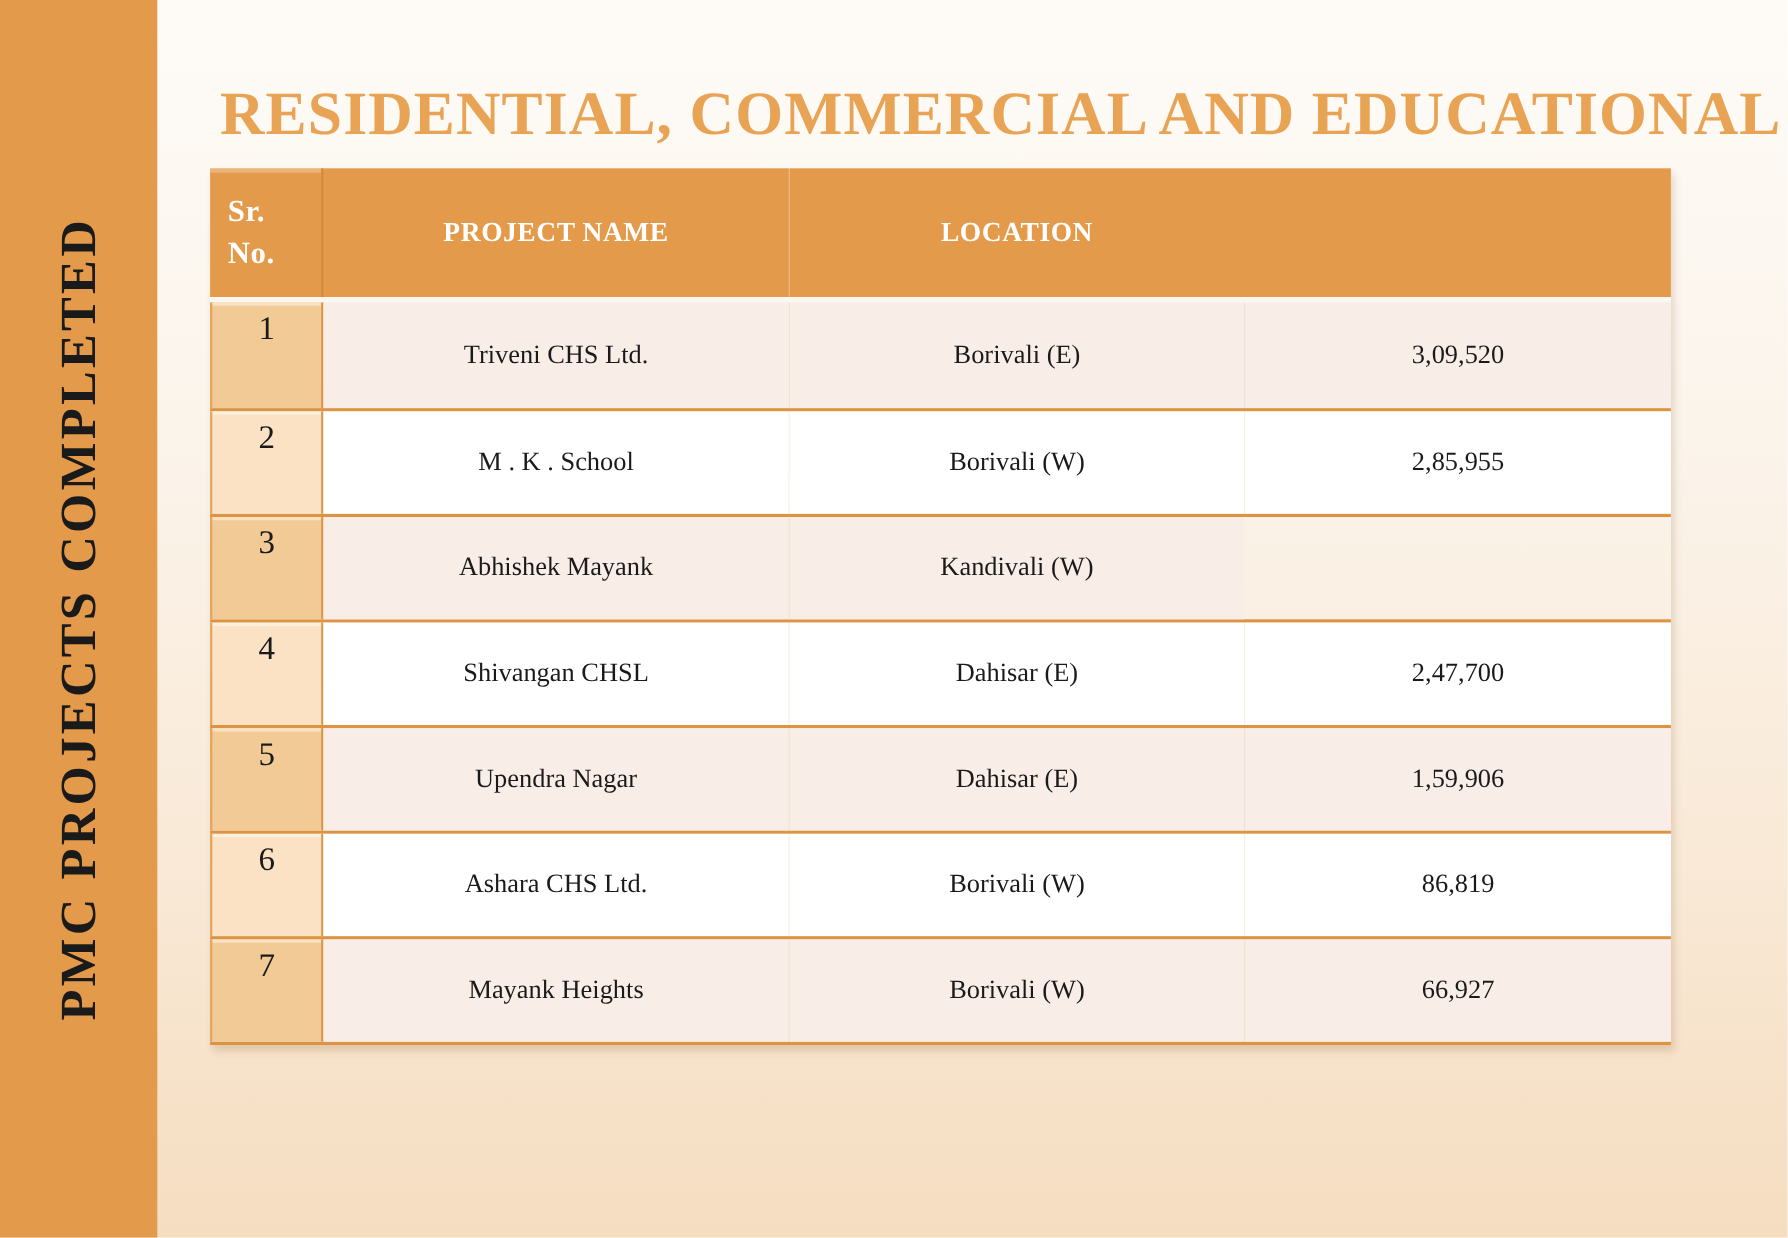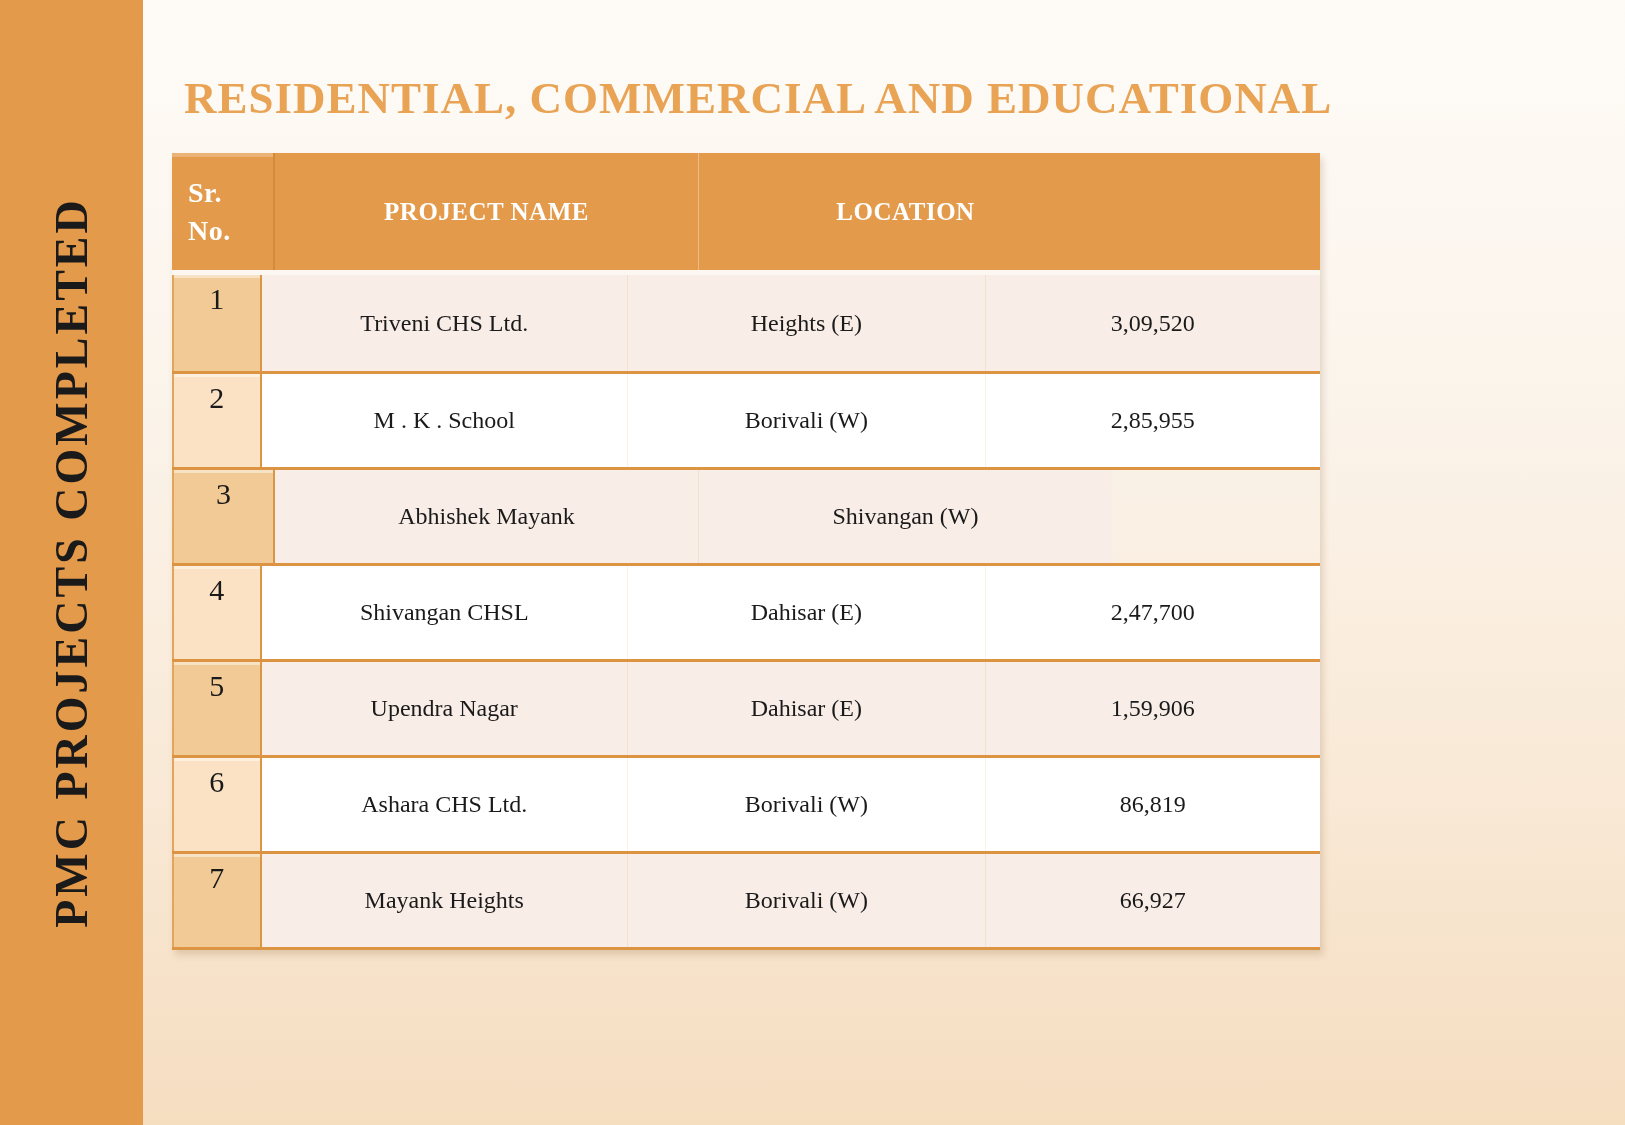--- a/index.html
+++ b/index.html
@@ -17,28 +17,28 @@
     display: flex; align-items: center; justify-content: center;
   }
   .sidebar-title {
     transform: rotate(-90deg); transform-origin: center;
     white-space: nowrap; font-size: 46px; font-weight: bold;
     color: var(--body-text, #141414); letter-spacing: 3px;
   }
 
   
   .main-title {
-    position: absolute; left: 184px; top: 72px;
-    font-size: 45px; font-weight: bold; letter-spacing: 1px;
+    position: absolute; left: 200px; top: 72px;
+    font-size: 56px; font-weight: bold; letter-spacing: 1px;
     color: var(--title-color, #E8A355);
   }
 
   
   .projects-table {
-    position: absolute; left: 172px; top: 153px; width: 1148px;
+    position: absolute; left: 191px; top: 153px; width: 1328px;
     box-shadow: 3px 5px 7px rgba(130, 85, 40, 0.20);
   }
   .thead {
     display: flex; height: 117px;
     background: var(--accent-orange, #E49A4B);
     color: var(--header-text, #FFFFFF); font-weight: bold;
   }
   .th { display: flex; align-items: center; justify-content: center; font-size: 25px; letter-spacing: 0.5px; }
   .th-sr {
     width: 103px; flex-direction: column; align-items: flex-start; justify-content: center;
@@ -92,33 +92,33 @@
       <span>No.</span>
     </div>
     <div class="th th-name">PROJECT NAME</div>
     <div class="th th-loc">LOCATION</div>
   </div>
 
   <div class="tbody">
     <div class="row odd">
       <div class="sr-cell">1</div>
       <div class="cell c-name">Triveni CHS Ltd.</div>
-      <div class="cell c-loc">Heights (E)</div>
+      <div class="cell c-loc">Borivali (E)</div>
       <div class="cell c-area">3,09,520</div>
     </div>
     <div class="row even">
       <div class="sr-cell">2</div>
       <div class="cell c-name">M . K . School</div>
       <div class="cell c-loc">Borivali (W)</div>
       <div class="cell c-area">2,85,955</div>
     </div>
     <div class="row odd">
       <div class="sr-cell">3</div>
       <div class="cell c-name">Abhishek Mayank</div>
-      <div class="cell c-loc">Shivangan (W)</div>
+      <div class="cell c-loc">Kandivali (W)</div>
     </div>
     <div class="row even">
       <div class="sr-cell">4</div>
       <div class="cell c-name">Shivangan CHSL</div>
       <div class="cell c-loc">Dahisar (E)</div>
       <div class="cell c-area">2,47,700</div>
     </div>
     <div class="row odd">
       <div class="sr-cell">5</div>
       <div class="cell c-name">Upendra Nagar</div>

